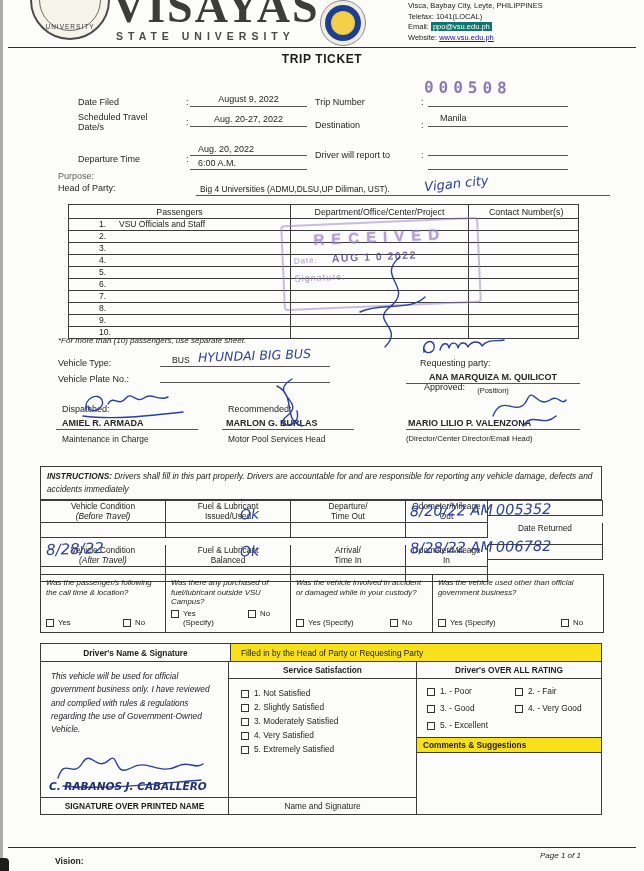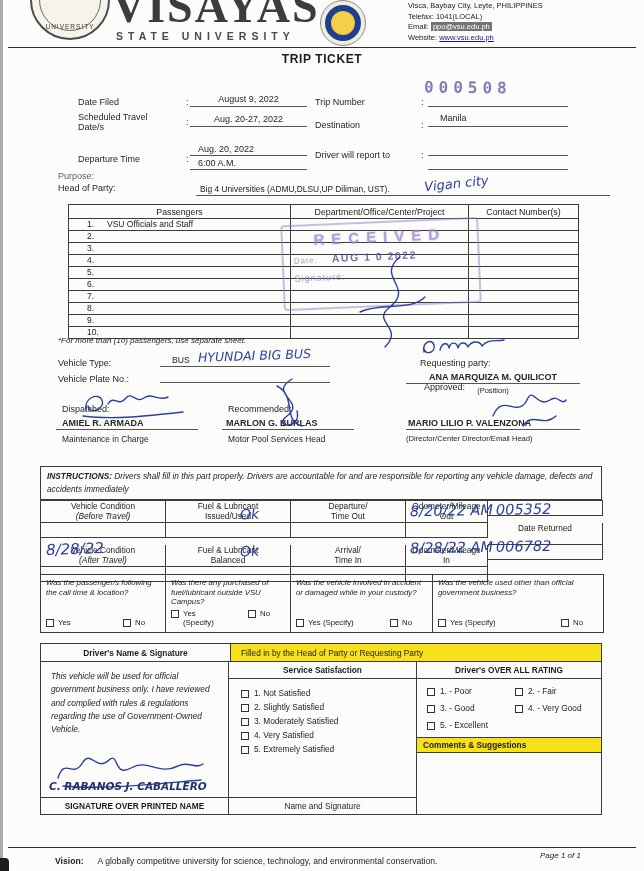--- a/index.html
+++ b/index.html
@@ -21,25 +21,25 @@
   .seal{border-radius:50%;border:2px solid #4a4a4a;background:#f5f3ea}
   .seal-inner{position:absolute;left:7px;top:7px;right:7px;bottom:7px;border:1px solid #6a6a6a;border-radius:50%}
   .seal-text{position:absolute;left:0;right:0;top:61px;text-align:center;font-size:6.5px;letter-spacing:1px;color:#3a3a3a}
   .wordmark{font-family:"Liberation Serif",serif;font-weight:800;font-size:46px;letter-spacing:2px;color:#3c3c3c;line-height:1}
   .wordmark2{font-size:10.5px;letter-spacing:5px;color:#4a4a4a;font-weight:600}
   .logo2{width:46px;height:46px;border-radius:50%;border:1px solid #8a8a8a;background:#f0ede0;
          display:flex;align-items:center;justify-content:center}
   .logo2-mid{width:36px;height:36px;border-radius:50%;background:#1e3f8f;display:flex;align-items:center;justify-content:center}
   .logo2-core{width:24px;height:24px;border-radius:50%;background:radial-gradient(#f3cf4a 60%,#caa42f)}
   .contact{font-size:7.5px;line-height:10.5px;color:#222}
-  .email-hl{background:#737373;color:#fff;padding:0 2px}
+  .email-hl{background:#0f766e;color:#fff;padding:0 2px}
   .weblink{color:#1a0dab;text-decoration:underline}
   
   table.pax{border-collapse:collapse;width:510px;table-layout:fixed;font-size:8.5px}
-  .pax th,.pax td{border:1px solid #3c3c3c;padding:0 8px;overflow:hidden;white-space:nowrap}
+  .pax th,.pax td{border:1px solid #3c3c3c;padding:0 20px;overflow:hidden;white-space:nowrap}
   .pax th{height:14px;text-align:center;font-weight:normal;font-size:8.8px}
   .pax td{height:11.4px;line-height:11px}
   .pax .no{display:inline-block;width:20px;margin-left:10px}
   
   .rstamp{width:198px;height:86px;border:2.5px solid rgba(150,125,195,.5);border-radius:4px;
           transform:rotate(-2.5deg);color:#9a82c8;padding:5px 10px;z-index:4}
   .rs-title{font-size:15px;font-weight:bold;letter-spacing:7px;text-align:center;opacity:.75;
             text-shadow:0 0 2px rgba(150,125,195,.7)}
   .rs-date{font-size:8px;margin-top:5px;opacity:.85;display:flex;gap:14px;align-items:baseline;letter-spacing:1px}
   .rs-dateval{font-size:10.5px;font-weight:bold;color:#645098;letter-spacing:1.5px}
@@ -407,17 +407,16 @@
         </div>
         <div class="combar">Comments &amp; Suggestions</div>
         <div style="flex:1"></div>
       </div>
     </div>
   </div>
 
   <div class="abs hr" style="left:8px;top:847px;width:628px;border-top-width:1px"></div>
   <div class="abs" style="left:55px;top:856px;display:flex;gap:14px;font-size:8.6px">
     <span class="b">Vision:</span>
-    <span>A globally competitive university for science, technology, and environmental conservation.</span>
   </div>
   <div class="abs i" style="left:540px;top:851px;font-size:8px">Page 1 of 1</div>
 
 </div>
 
 </body></html>

